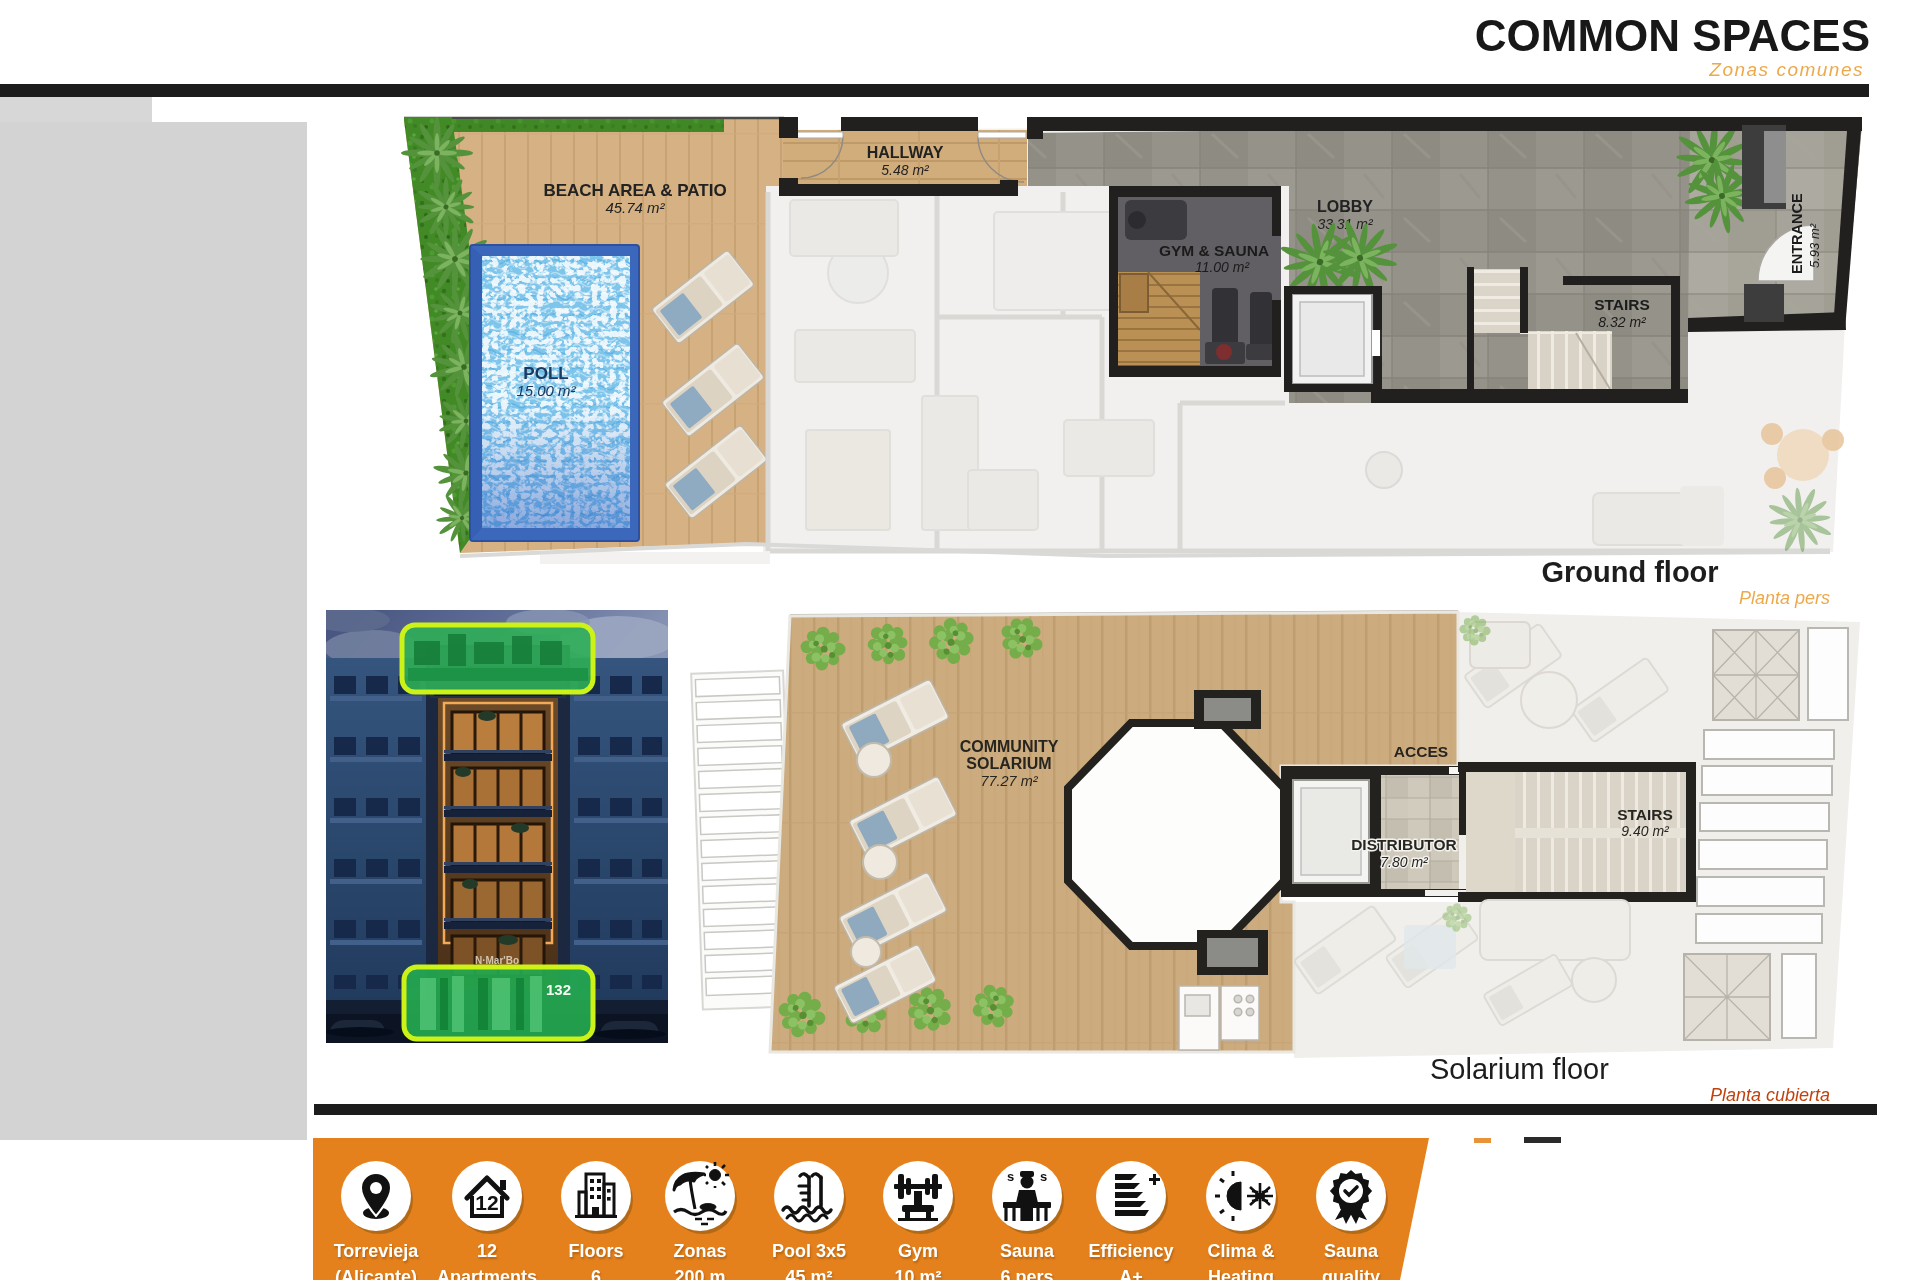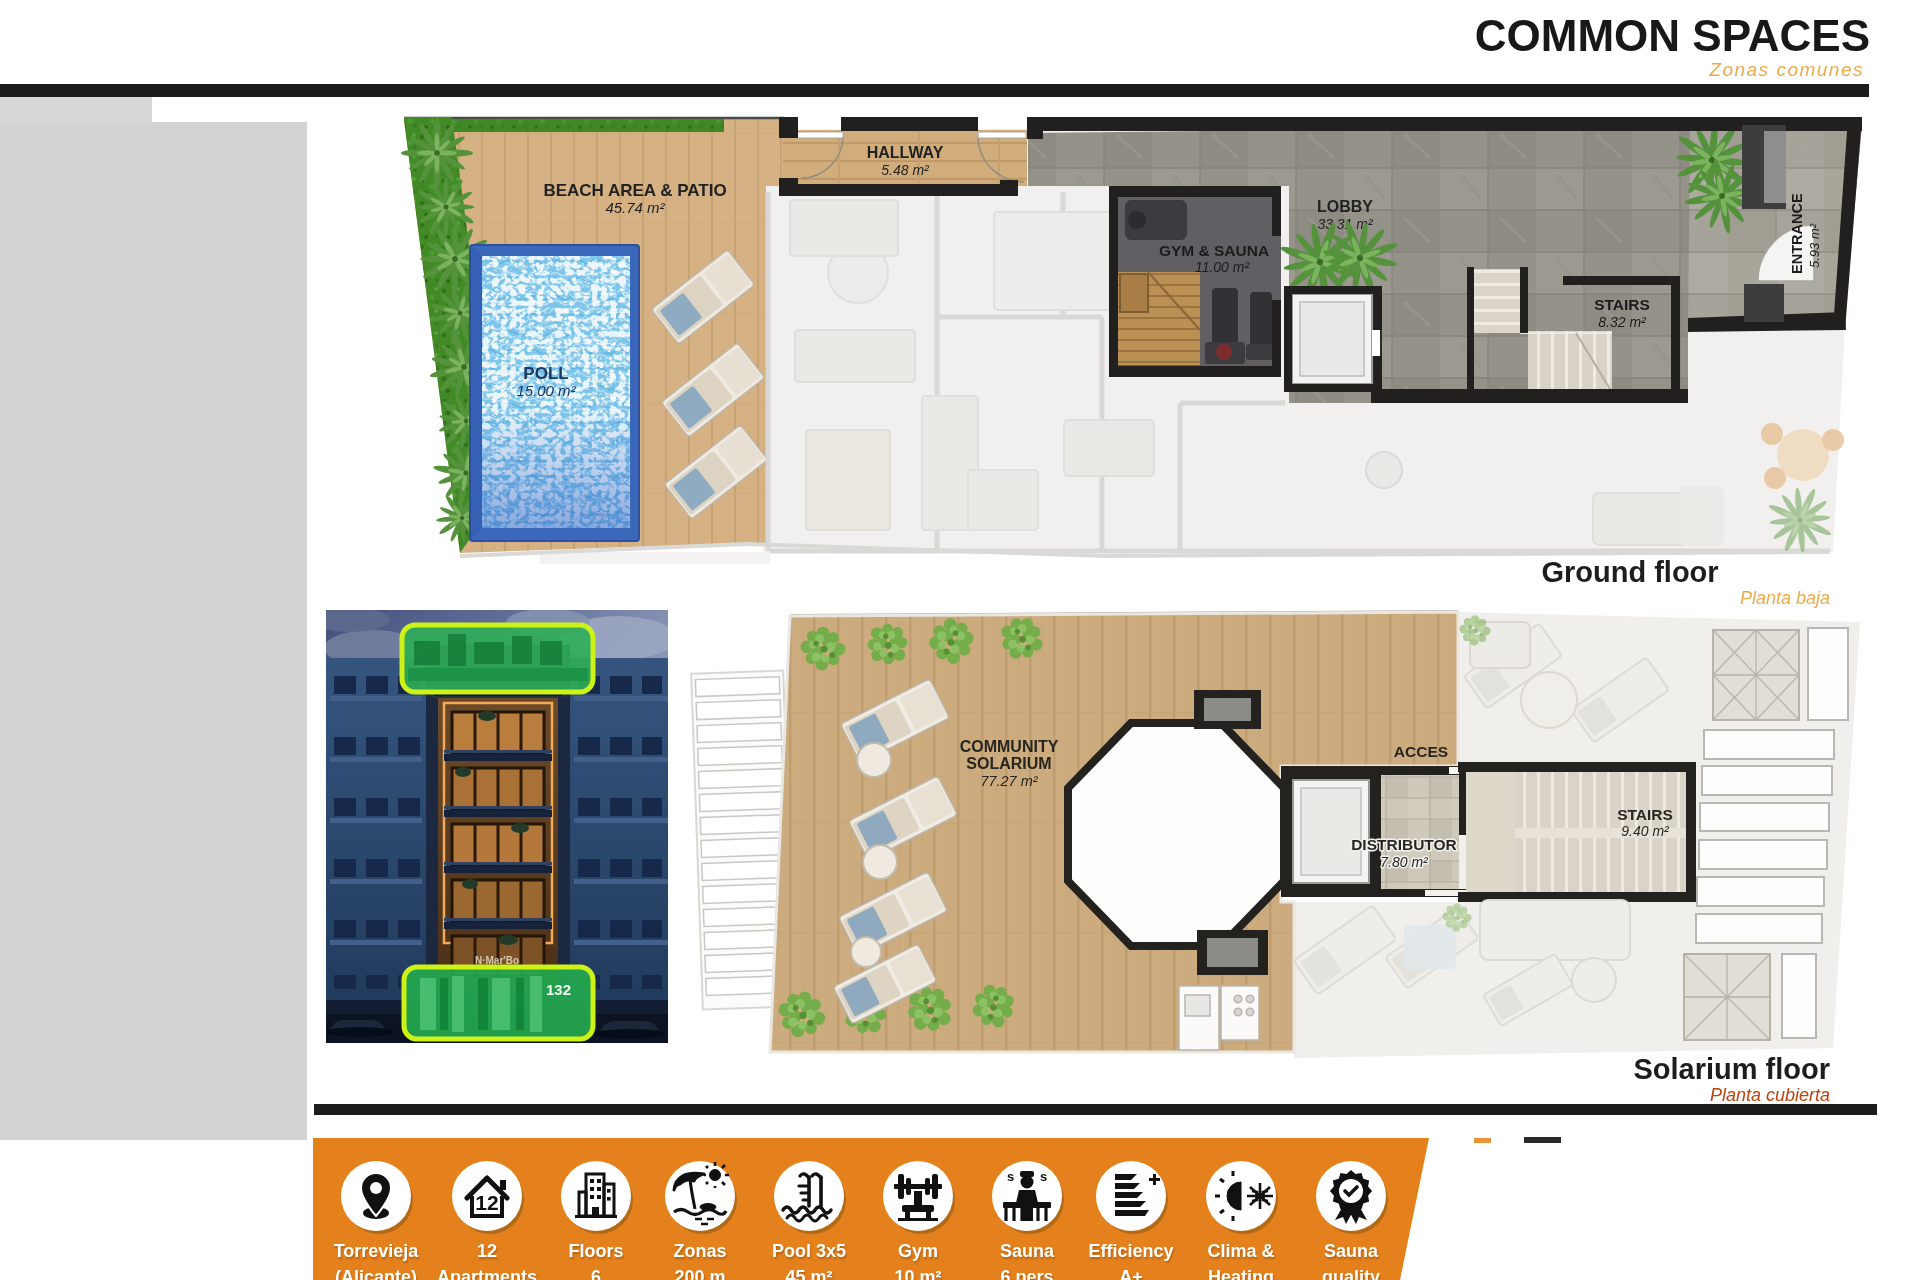--- a/index.html
+++ b/index.html
@@ -321,21 +321,21 @@
   <circle cx="1772" cy="434" r="11" fill="#e8c49a"></circle>
   <circle cx="1833" cy="440" r="11" fill="#e8c49a"></circle>
   <circle cx="1775" cy="478" r="11" fill="#e8c49a"></circle>
   <use href="#palm" transform="translate(1800,520) scale(0.95) rotate(25)" opacity="0.55"></use>
   <rect x="1680" y="486" width="44" height="60" rx="5" fill="#eceae6"></rect>
 </g>
 </svg>
 
 <div class="abs" style="left:1430px;top:556px;width:400px;text-align:center;font-size:29px;font-weight:bold;color:#1d1d1d;">Ground floor</div>
 
-<div class="abs" style="left:1430px;top:588px;width:400px;text-align:right;font-size:18px;font-style:italic;color:#eda94a;">Planta baja</div>
+<div class="abs" style="left:1430px;top:588px;width:400px;text-align:right;font-size:18px;font-style:italic;color:#eda94a;">Planta pers</div>
 
 <svg id="ph" class="abs" style="left:326px;top:610px;" width="342" height="434" viewBox="326 610 342 434" xmlns="http://www.w3.org/2000/svg">
 <defs>
   <linearGradient id="skyG" x1="0" y1="0" x2="1" y2="0.3">
     <stop offset="0" stop-color="#45527d"></stop>
     <stop offset="0.5" stop-color="#5f6d97"></stop>
     <stop offset="1" stop-color="#8b96b6"></stop>
   </linearGradient>
   <linearGradient id="bldL" x1="0" y1="0" x2="0" y2="1">
     <stop offset="0" stop-color="#35557e"></stop>
@@ -721,21 +721,21 @@
 </g>
 
 <g fill="#e3ded5" stroke="#b7b3aa" stroke-width="2">
   <rect x="1684" y="954" width="86" height="86"></rect>
   <path d="M1684 954 L1770 1040 M1770 954 L1684 1040 M1727 954 V1040 M1684 997 H1770" stroke-width="1.3" fill="none"></path>
 </g>
 
 <rect x="1782" y="954" width="34" height="84" fill="#fdfdfd" stroke="#b9b7b2" stroke-width="2"></rect>
 </svg>
 
-<div class="abs" style="left:1430px;top:1053px;width:400px;text-align:right;font-size:29px;font-weight:bold;color:#1d1d1d;">Solarium floor</div>
+<div class="abs" style="left:1430px;top:1053px;width:400px;font-size:29px;font-weight:normal;color:#1d1d1d;">Solarium floor</div>
 
 <div class="abs" style="left:1430px;top:1085px;width:400px;text-align:right;font-size:18px;font-style:italic;color:#c2410c;">Planta cubierta</div>
 
 <div class="abs" style="left:314px;top:1104px;width:1563px;height:11px;background:#1c1c1c;"></div>
 
 <div class="abs" style="left:1474px;top:1138px;width:17px;height:5px;background:#e8933a;"></div>
 
 <div class="abs" style="left:1524px;top:1137px;width:37px;height:6px;background:#2a2a2a;"></div>
 
 <div class="abs" style="left:313px;top:1138px;width:1128px;height:142px;background:#e5811c;clip-path:polygon(0 0,1116px 0,1087px 142px,0 142px);"></div>

